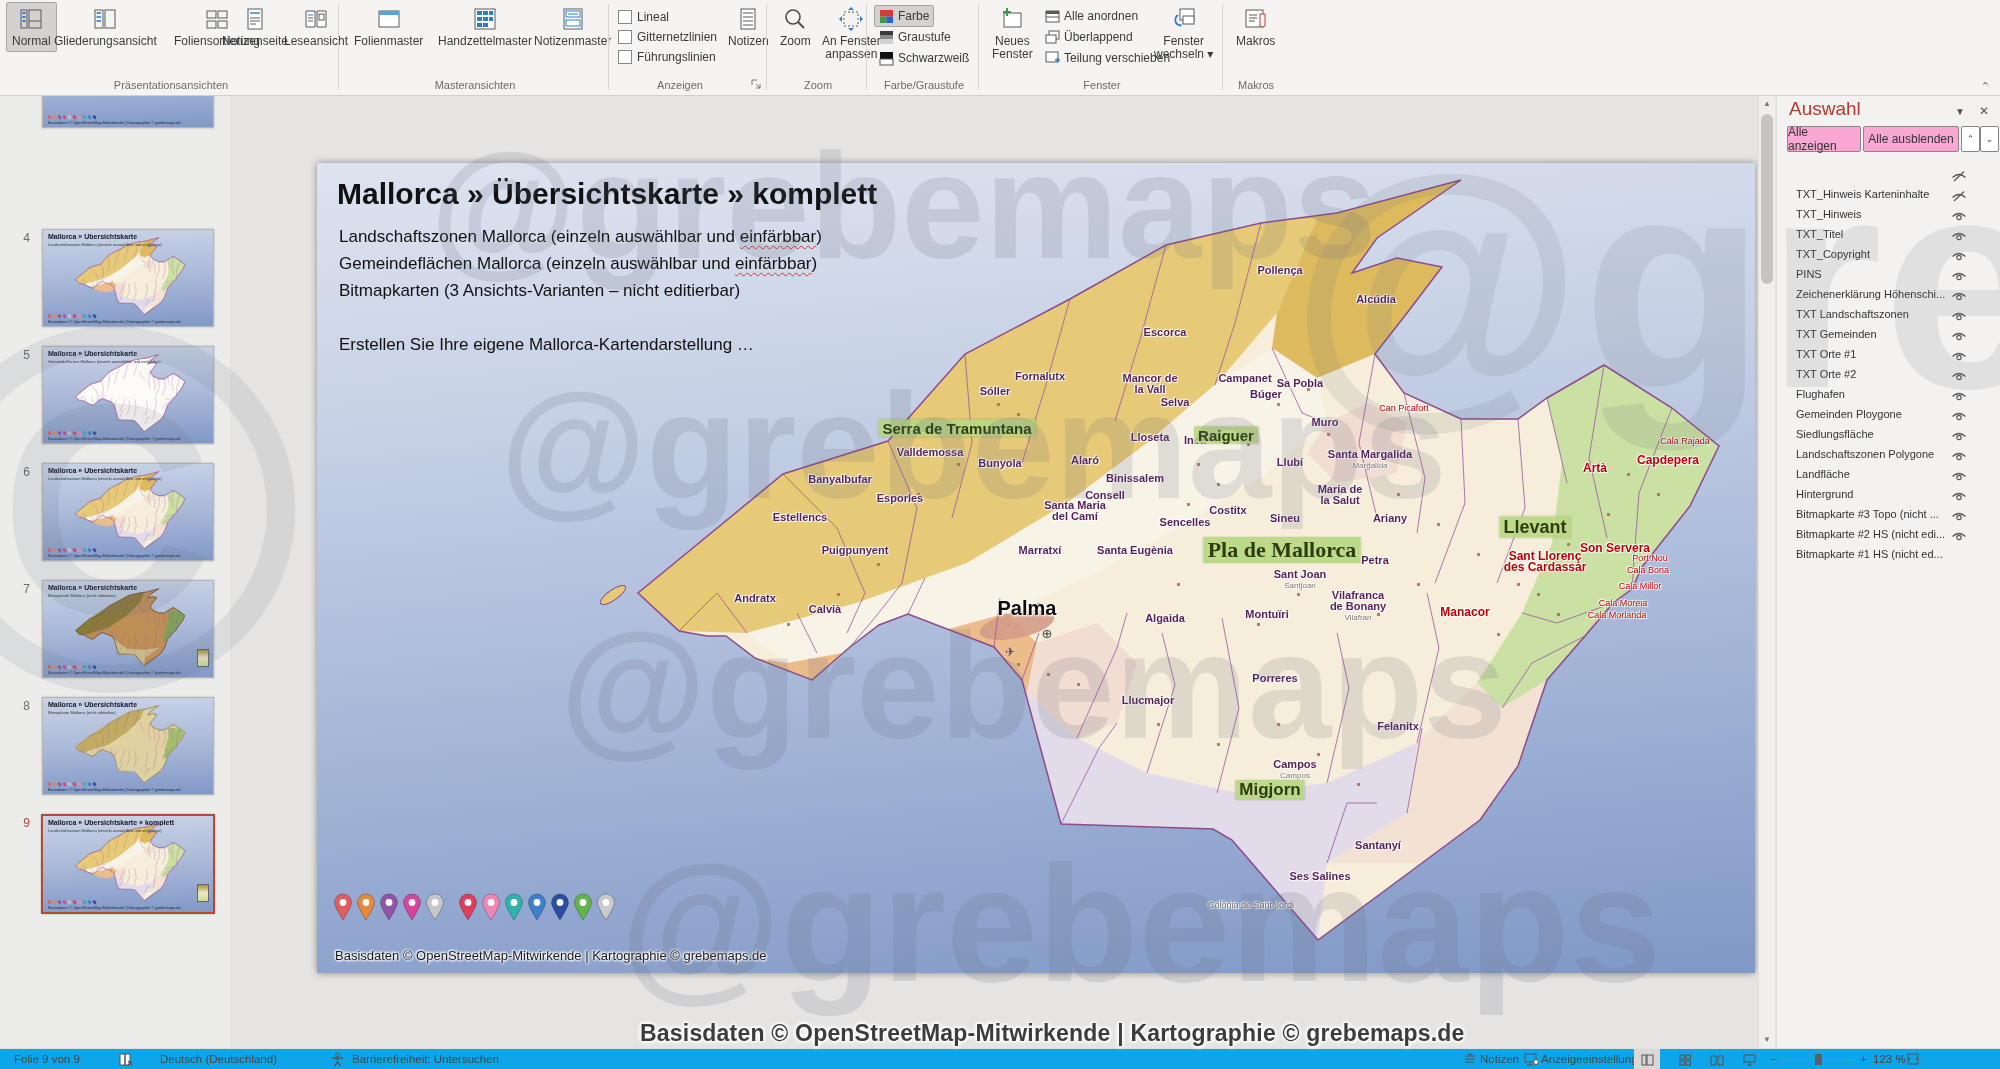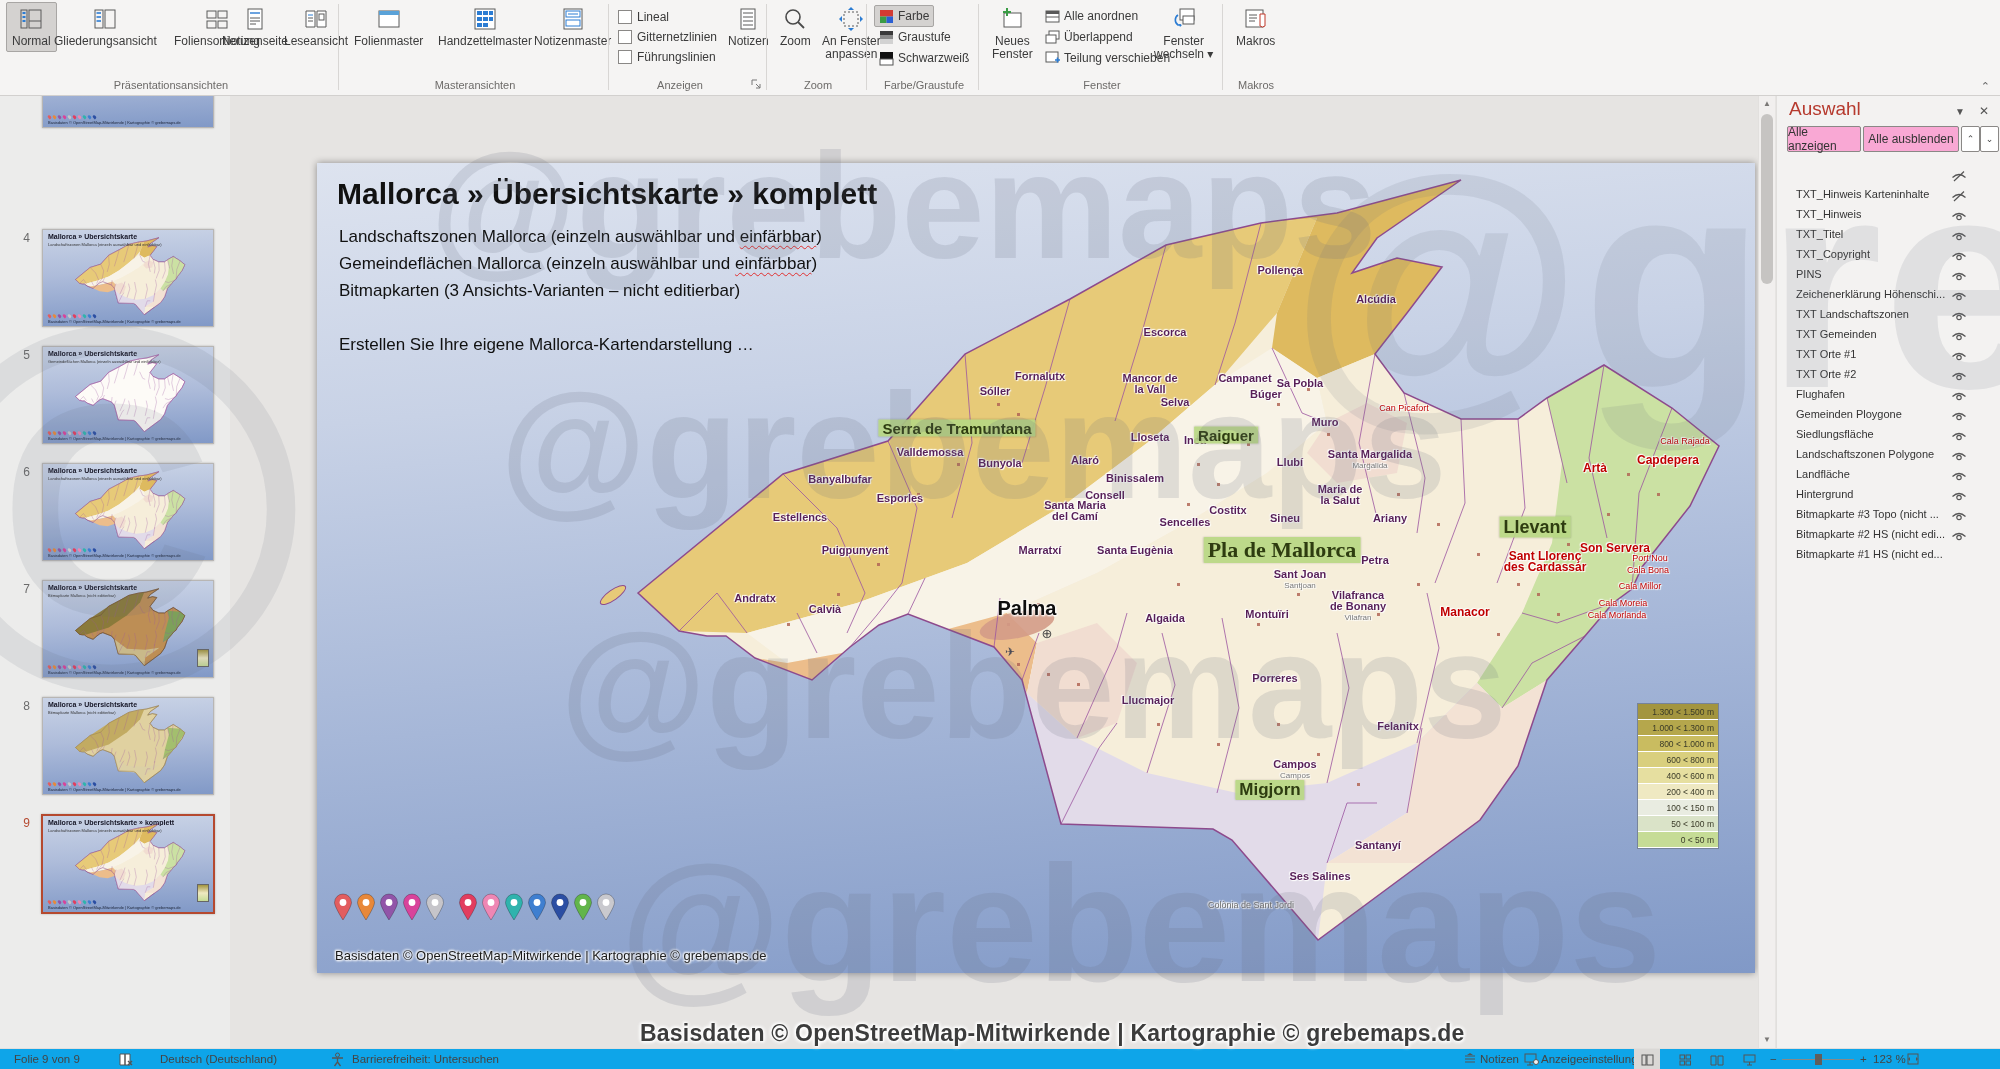--- a/index.html
+++ b/index.html
@@ -876,31 +876,20 @@
             <span class="region" style="left: 640px; top: 265px; font-size: 15px; text-align: right;">Serra de Tramuntana</span>
             <span class="region" style="left: 909px; top: 272px; font-size: 15px;">Raiguer</span>
             <span class="region" style="left: 965px; top: 387px; font-size: 22px; font-family: Liberation Serif, serif;">Pla de Mallorca</span>
             <span class="region" style="left: 1218px; top: 364px; font-size: 18px;">Llevant</span>
             <span class="region" style="left: 953px; top: 627px; font-size: 17px;">Migjorn</span>
           </div>
         <div id="palmalabel" style="left: 710px; top: 445px;">Palma</div>
         <div id="palmamark" style="left:730px;top:470px;">⊕</div>
         <div id="airport" style="left:693px;top:489px;">✈</div>
 
-        <div id="legendbox">
-            <div class="legrow" style="background: rgb(163, 149, 63);">1.300 &lt; 1.500 m</div>
-            <div class="legrow" style="background: rgb(181, 167, 76);">1.000 &lt; 1.300 m</div>
-            <div class="legrow" style="background: rgb(201, 188, 96);">800 &lt; 1.000 m</div>
-            <div class="legrow" style="background: rgb(217, 207, 126);">600 &lt;  800 m</div>
-            <div class="legrow" style="background: rgb(230, 223, 160);">400 &lt;  600 m</div>
-            <div class="legrow" style="background: rgb(239, 233, 194);">200 &lt;  400 m</div>
-            <div class="legrow" style="background: rgb(233, 236, 225);">100 &lt;  150 m</div>
-            <div class="legrow" style="background: rgb(218, 227, 200);">50 &lt;  100 m</div>
-            <div class="legrow" style="background: rgb(198, 220, 150);">0 &lt;  50 m</div>
-          </div>
         <div id="pinrow">
             <span class="pin" style="left: 0px;"><svg width="20" height="28" viewBox="0 0 20 28">
                 <path d="M10,27 C10,27 1.5,14 1.5,9.5 a8.5,8.5 0 1 1 17,0 C18.5,14 10,27 10,27 Z" fill="#e25d5f" stroke="rgba(0,0,0,.25)"></path>
                 <circle cx="10" cy="9.5" r="3.4" fill="#fff"></circle>
               </svg></span>
             <span class="pin" style="left: 23px;"><svg width="20" height="28" viewBox="0 0 20 28">
                 <path d="M10,27 C10,27 1.5,14 1.5,9.5 a8.5,8.5 0 1 1 17,0 C18.5,14 10,27 10,27 Z" fill="#e8883a" stroke="rgba(0,0,0,.25)"></path>
                 <circle cx="10" cy="9.5" r="3.4" fill="#fff"></circle>
               </svg></span>
             <span class="pin" style="left: 46px;"><svg width="20" height="28" viewBox="0 0 20 28">

